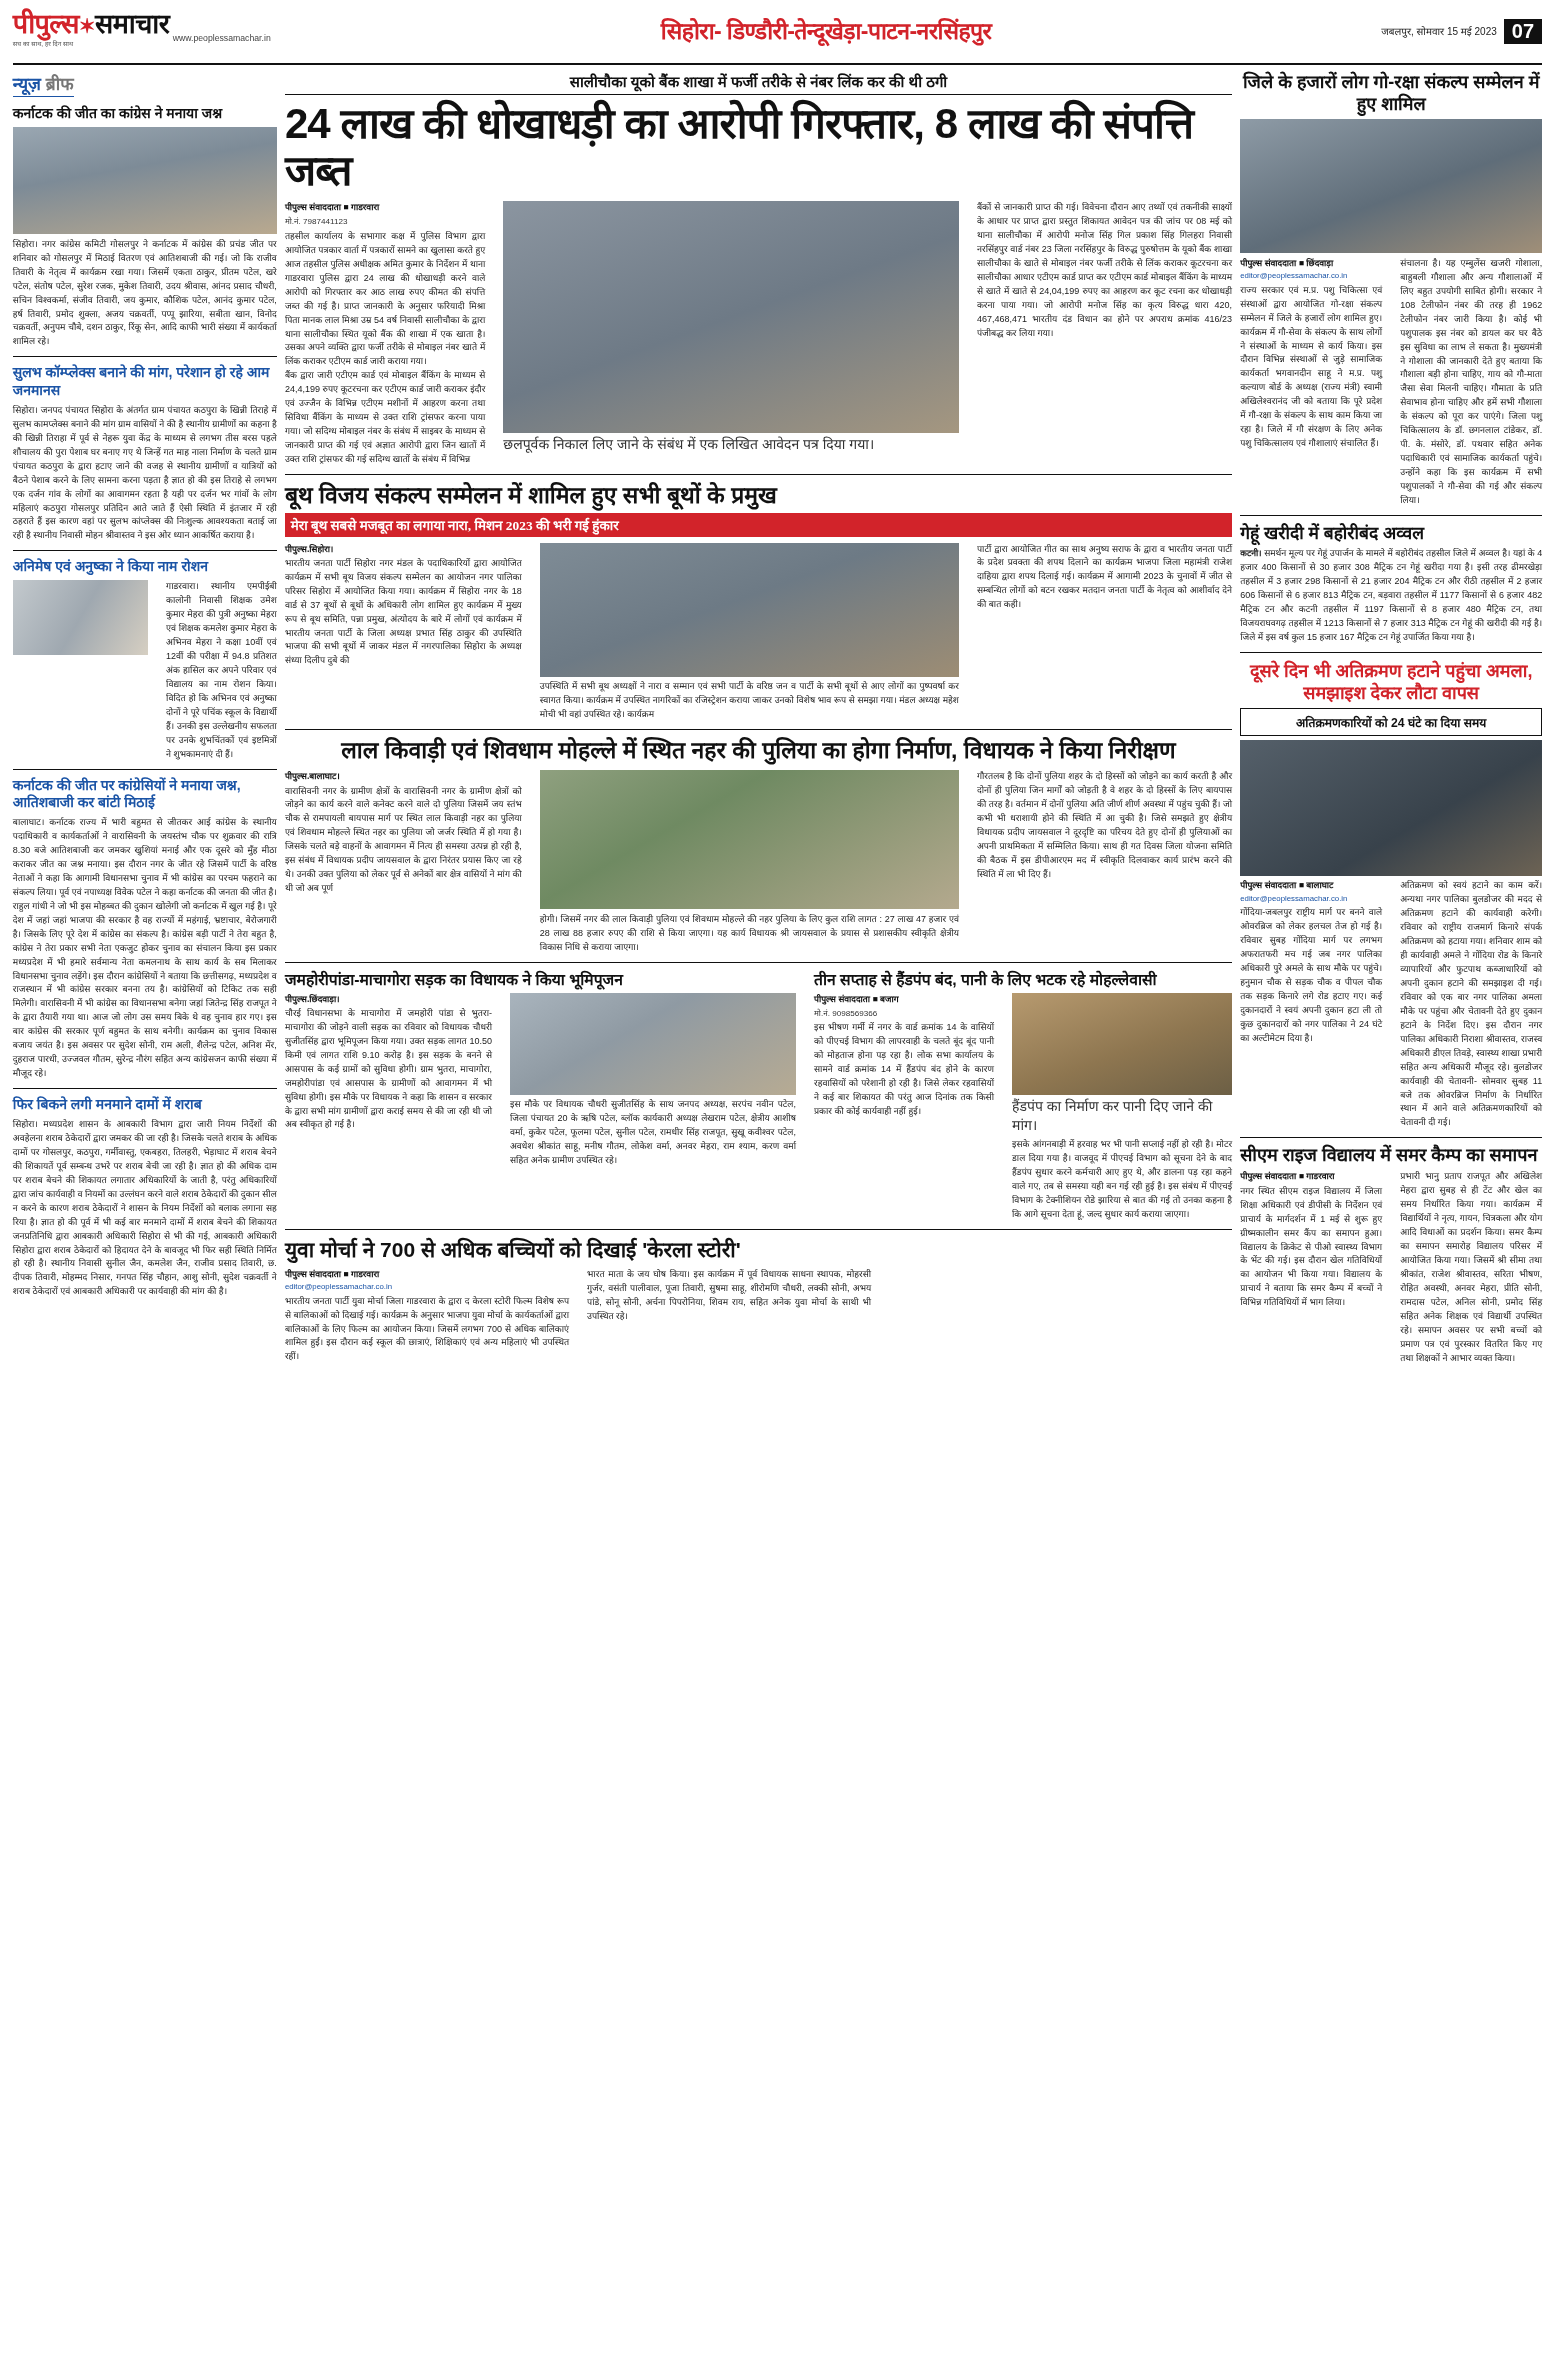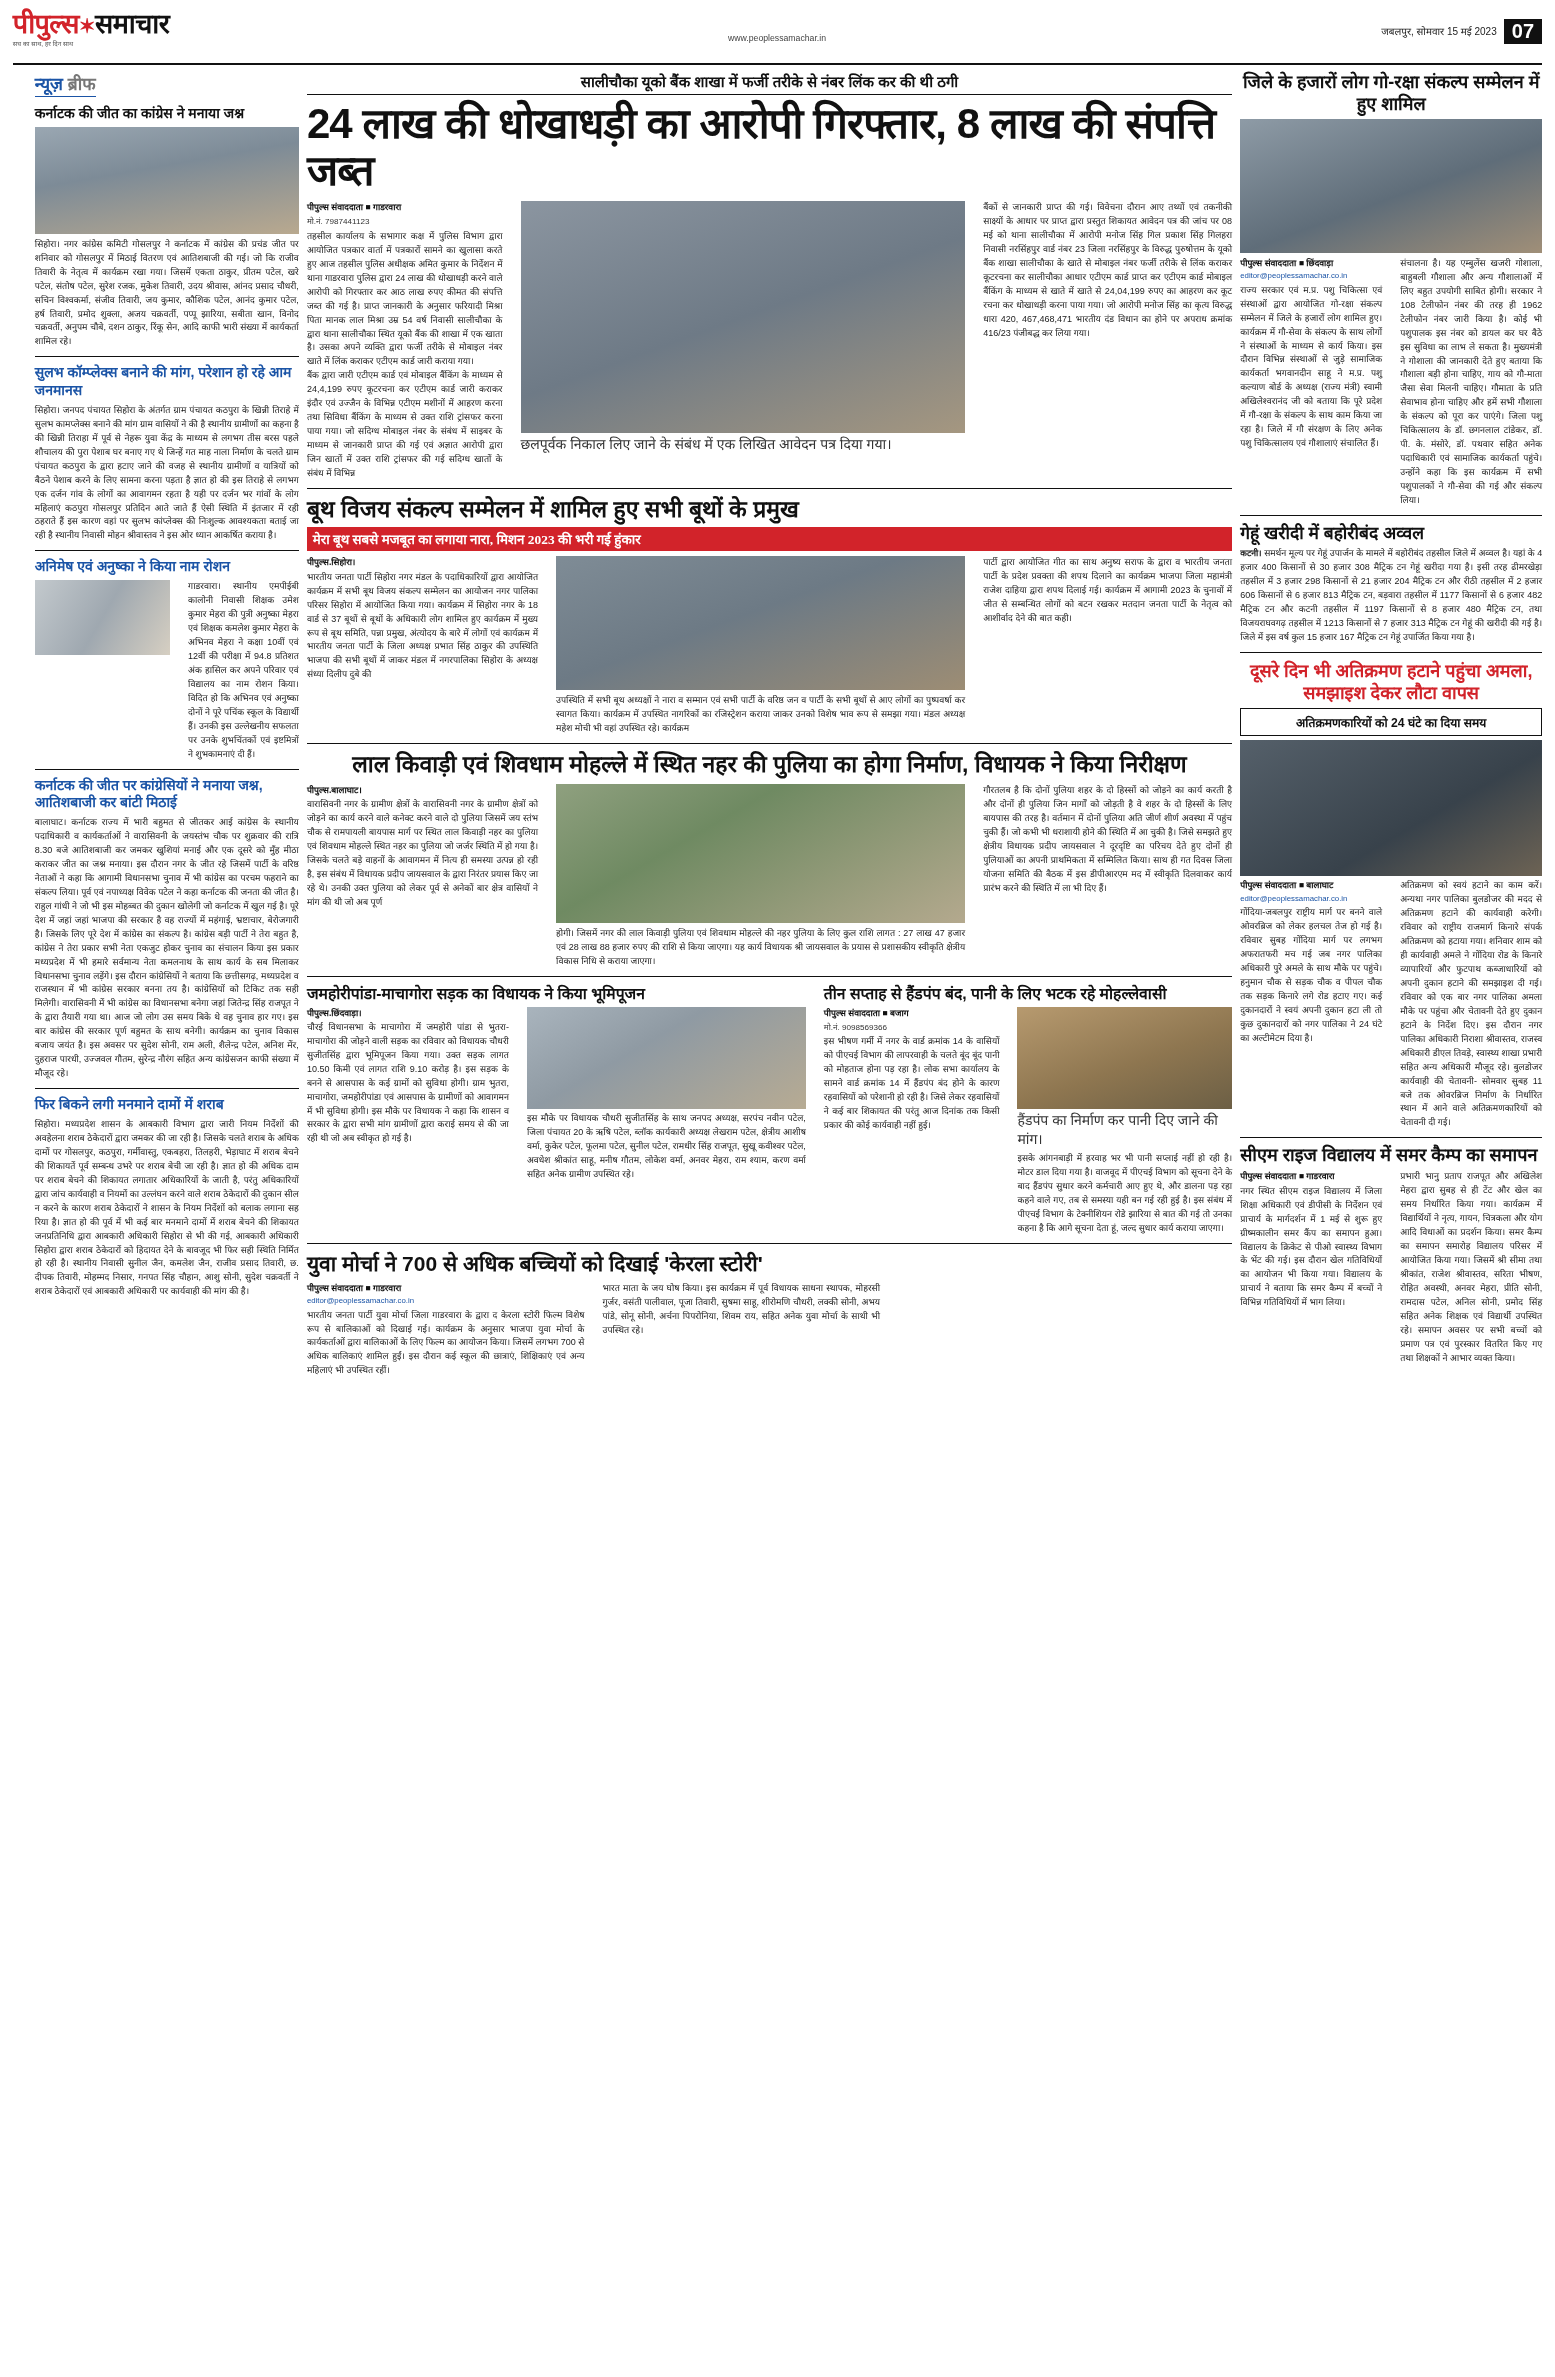--- a/index.html
+++ b/index.html
@@ -21,21 +21,21 @@
   .mast-tiny { font-size:6.4px; color:#555; margin-top:1.7px; }
   .mast-site { font-size:8.7px; color:#444; margin-top:3.5px; }
   .mast-center { text-align:center; flex:1; padding-top:3.5px; }
   .mast-center .edition { font-size:23px; font-weight:bold; letter-spacing:-0.6px; }
   .mast-center .edition .red { color:#d2232a; }
   .mast-right { display:flex; align-items:center; gap:7px; padding-top:8.1px; }
   .mast-date { font-size:10px; color:#222; }
   .page-num { background:#111; color:#fff; font-size:20px; font-weight:bold; padding:1.2px 8.1px; }
 
   
-  .content { display:flex; gap:8.1px; margin-top:5.8px;margin-left:22px; }
+  .content { display:flex; gap:8.1px; margin-top:5.8px; }
   .col-left { width: 264px; flex:none; }
   .col-mid  { flex:1; }
   .col-right { width: 302px; flex:none; }
   .hr-dark { border-top:1.2px solid #111; margin:7px 0; }
 
   
   .brief-tag { display:inline-block; color:#1b54a6; font-size:17.4px; font-weight:bold; border-bottom:1.7px solid #1b54a6; padding-bottom:1.2px; margin-bottom:4.6px; }
   .brief-tag .grey { color:#777; }
   .lhead { font-size:14px; font-weight:bold; line-height:1.25; margin:3.5px 0 4.6px; }
   .lhead.blue { color:#1b54a6; }
@@ -76,20 +76,23 @@
 <div class="page">
 
   <div class="masthead">
     <div class="mast-left">
       <div class="mast-logo">
         <span class="red">पीपुल्स</span><span class="star">✶</span><span>समाचार</span>
       </div>
       <div class="mast-tiny">सच का साथ, हर दिन साथ</div>
     </div>
     <div style="padding-top:18.6px; padding-left:3.5px;" class="mast-site">www.peoplessamachar.in</div>
+    <div class="mast-center">
+      <div class="edition"><span class="red">सिहोरा- डिण्डौरी-तेन्दूखेड़ा-पाटन-नरसिंहपुर</span></div>
+    </div>
     <div class="mast-right">
       <div class="mast-date">जबलपुर, सोमवार 15 मई 2023</div>
       <div class="page-num">07</div>
     </div>
   </div>
 
   <div class="content">
 
     <div class="col-left">
       <div class="brief-tag"><span>न्यूज़ </span><span class="grey">ब्रीफ</span></div>

